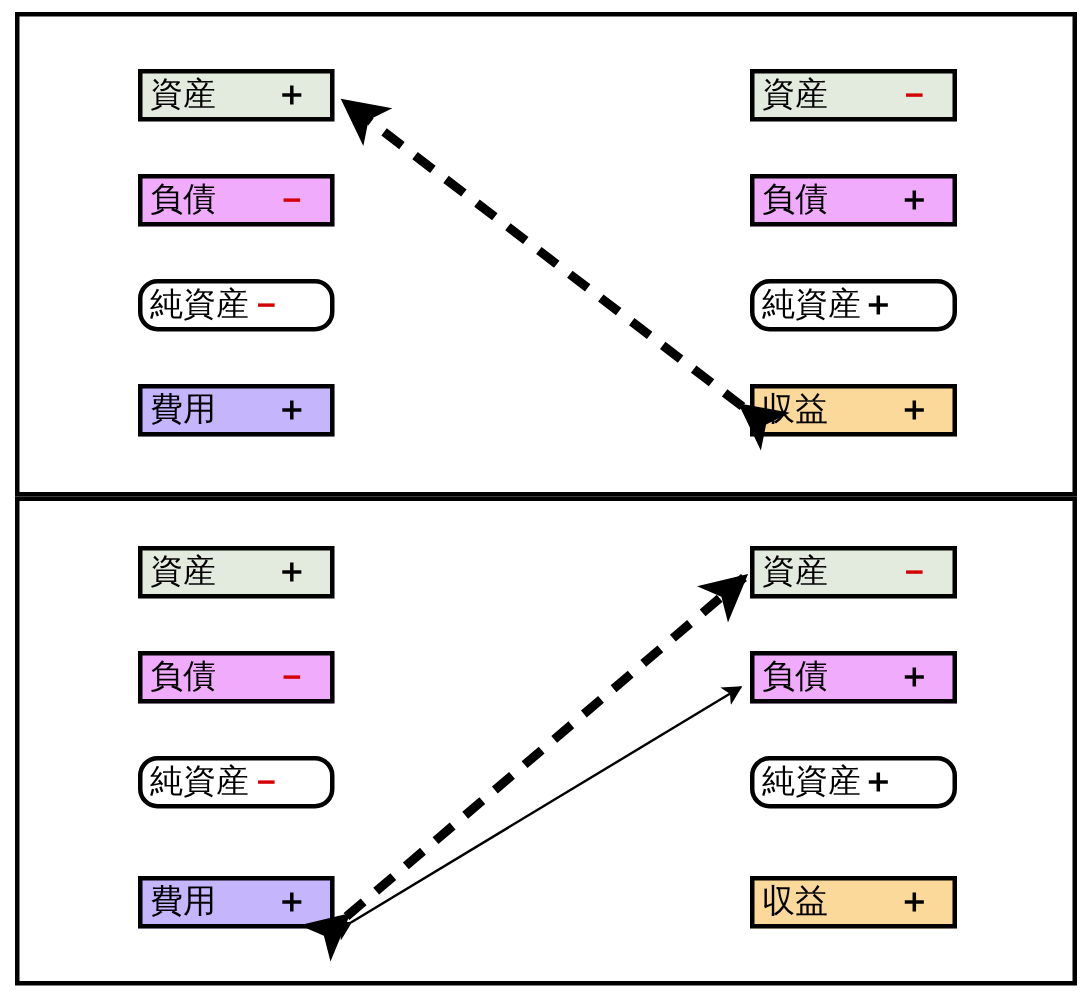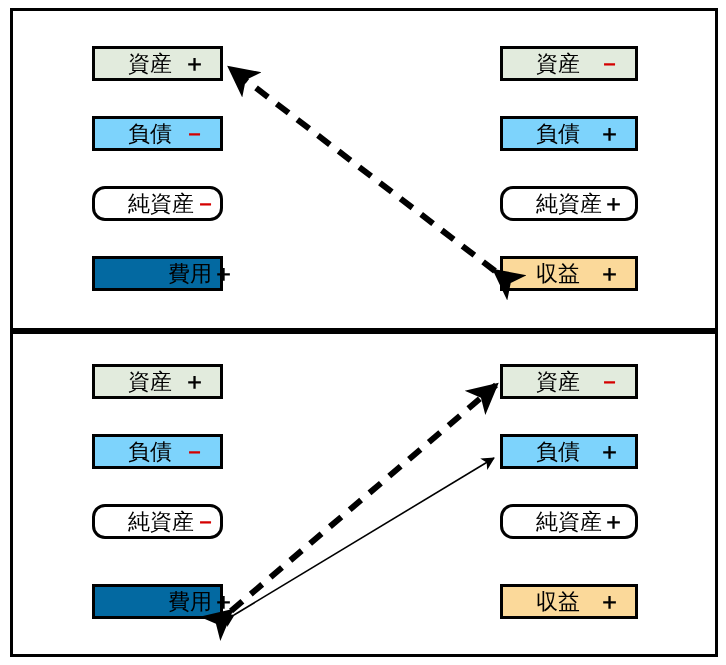--- a/index.html
+++ b/index.html
@@ -13,30 +13,30 @@
   .acct-box{
     position:absolute;box-sizing:border-box;
     border:3px solid #000;background:#fff;
     display:flex;align-items:center;
     height:35px;
     font-size:22px;line-height:1;
     color:#000;
     white-space:nowrap;
     letter-spacing:0px;
   }
-  .acct-box .lbl{padding-left:5px;margin-left:28px;}
+  .acct-box .lbl{padding-left:5px;}
   .acct-box .sign{margin-left:auto;padding-right:14px;font-size:23px;font-weight:600;}
   .acct-box .sign.tight{margin-left:0;padding-right:5px;}
   .sign.minus{color:#d40000;font-weight:700;}
   .sign.plus{color:#000;}
 
   .bg-asset{background:#e2ebdd;}
-  .bg-liab{background:#7dd3fc;}
+  .bg-liab{background:#f0abfc;}
   .bg-equity{background:#ffffff;border-radius:13px;}
-  .bg-expense{background:#0369a1;padding-left:40px;}
+  .bg-expense{background:#c4b5fd;}
   .bg-revenue{background:#fbd99a;text-align:center;}
 
   svg.arrows{position:absolute;left:0;top:0;width:726px;height:665px;pointer-events:none;}
 </style>
 </head>
 <body>
 
 <div id="root">
 
   <div class="frame" id="panel-top"></div>

